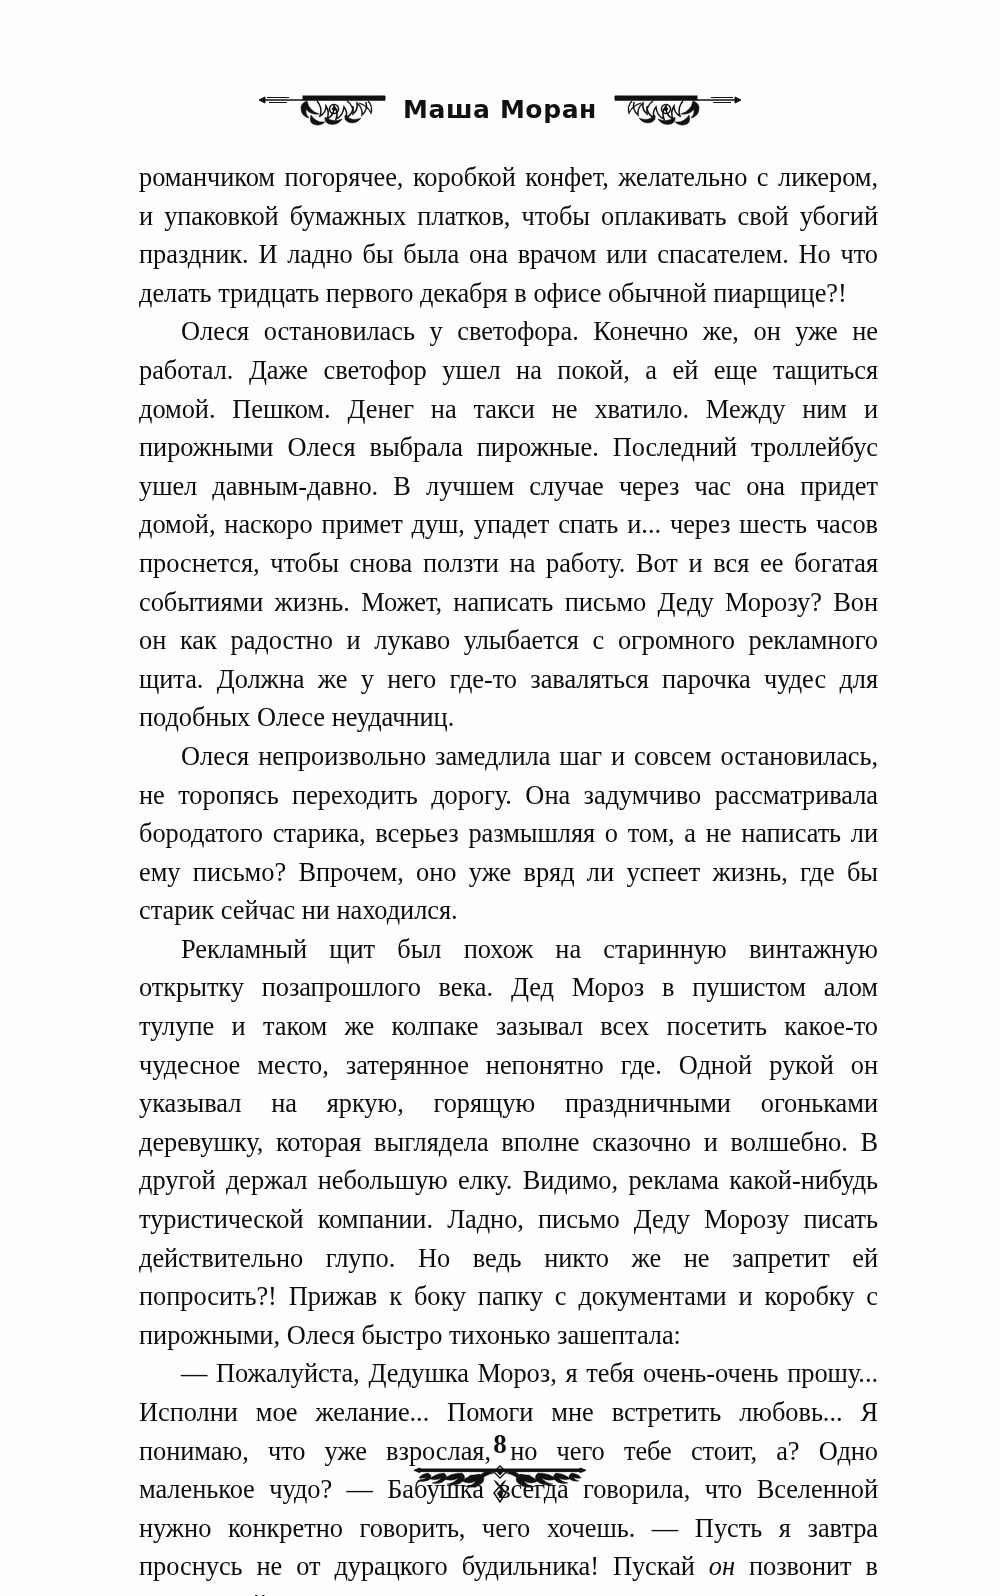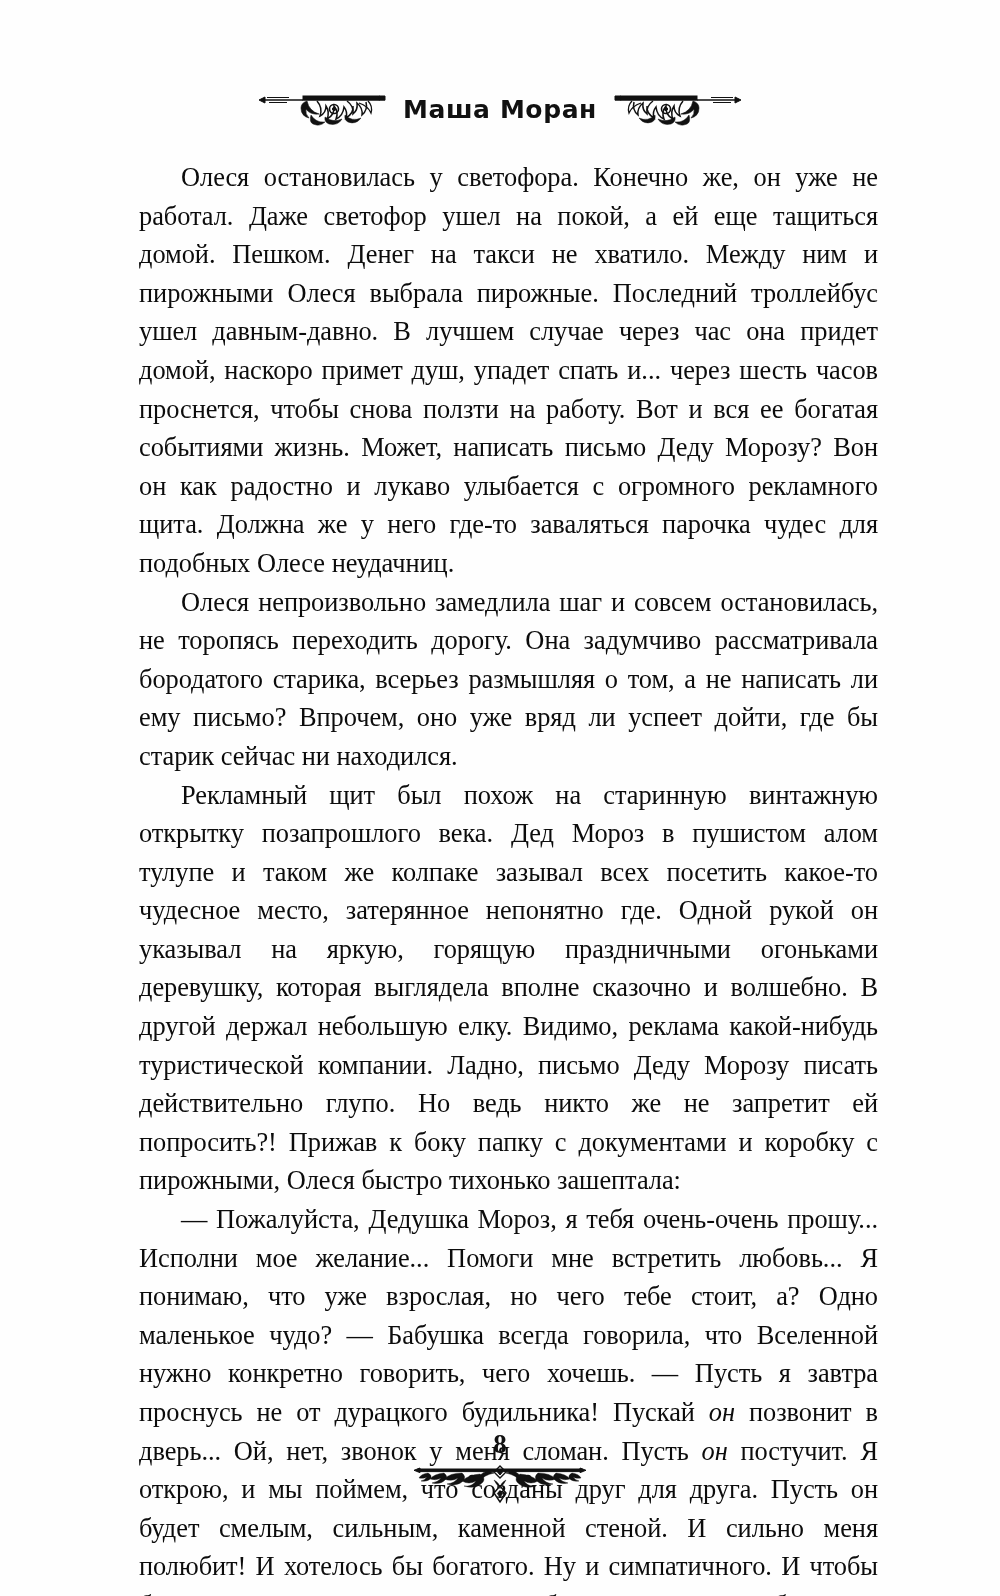--- a/index.html
+++ b/index.html
@@ -141,22 +141,23 @@
           <path d="M52 28 q5 8 14 7 q-5 5 -12 2 q-4 -2 -2 -9z" stroke-width="0.5"></path>
           <path d="M66 30 q8 6 17 2 q-4 7 -13 5 q-5 -2 -4 -7z" stroke-width="0.5"></path>
           <path d="M86 28 q7 7 16 3 q-5 7 -13 4 q-4 -2 -3 -7z" stroke-width="0.5"></path>
           <path d="M100 16 q9 3 12 10 q2 -7 -3 -12" fill="none" stroke-width="1.3"></path>
         </g>
       </svg>
     </span>
   </div>
 
   <div class="textblock">
+    <p class="para">романчиком погорячее, коробкой конфет, желательно с ликером, и упаковкой бумажных платков, чтобы оплакивать свой убогий праздник. И ладно бы была она врачом или спасателем. Но что делать тридцать первого декабря в офисе обычной пиарщице?!</p>
     <p class="para indent">Олеся остановилась у светофора. Конечно же, он уже не работал. Даже светофор ушел на покой, а ей еще тащиться домой. Пешком. Денег на такси не хватило. Между ним и пирожными Олеся выбрала пирожные. Последний троллейбус ушел давным-давно. В лучшем случае через час она придет домой, наскоро примет душ, упадет спать и... через шесть часов проснется, чтобы снова ползти на работу. Вот и вся ее богатая событиями жизнь. Может, написать письмо Деду Морозу? Вон он как радостно и лукаво улыбается с огромного рекламного щита. Должна же у него где-то заваляться парочка чудес для подобных Олесе неудачниц.</p>
-    <p class="para indent">Олеся непроизвольно замедлила шаг и совсем остановилась, не торопясь переходить дорогу. Она задумчиво рассматривала бородатого старика, всерьез размышляя о том, а не написать ли ему письмо? Впрочем, оно уже вряд ли успеет дойти, где бы старик сейчас ни находился.</p>
+    <p class="para indent">Олеся непроизвольно замедлила шаг и совсем остановилась, не торопясь переходить дорогу. Она задумчиво рассматривала бородатого старика, всерьез размышляя о том, а не написать ли ему письмо? Впрочем, оно уже вряд ли успеет жизнь, где бы старик сейчас ни находился.</p>
     <p class="para indent">Рекламный щит был похож на старинную винтажную открытку позапрошлого века. Дед Мороз в пушистом алом тулупе и таком же колпаке зазывал всех посетить какое-то чудесное место, затерянное непонятно где. Одной рукой он указывал на яркую, горящую праздничными огоньками деревушку, которая выглядела вполне сказочно и волшебно. В другой держал небольшую елку. Видимо, реклама какой-нибудь туристической компании. Ладно, письмо Деду Морозу писать действительно глупо. Но ведь никто же не запретит ей попросить?! Прижав к боку папку с документами и коробку с пирожными, Олеся быстро тихонько зашептала:</p>
     <p class="para indent"><span>— Пожалуйста, Дедушка Мороз, я тебя очень-очень прошу... Исполни мое желание... Помоги мне встретить любовь... Я понимаю, что уже взрослая, но чего тебе стоит, а? Одно маленькое чудо? — Бабушка всегда говорила, что Вселенной нужно конкретно говорить, чего хочешь. — Пусть я завтра проснусь не от дурацкого будильника! Пускай </span><em>он</em><span> позвонит в дверь... Ой, нет, звонок у меня сломан. Пусть </span><em>он</em><span> постучит. Я открою, и мы поймем, что созданы друг для друга. Пусть он будет смелым, сильным, каменной стеной. И сильно меня полюбит! И хотелось бы богатого. Ну и симпатичного. И чтобы был мне верен. И ценил меня. А я буду делать все, чтобы он ни разу не пожалел, что ошибся</span></p>
   </div>
 
   <div class="folio-wrap">
     <div class="folio">8</div>
     <div class="foot-orn">
       <svg viewBox="0 0 180 44" xmlns="http://www.w3.org/2000/svg">
         <g fill="#111" stroke="#111">
           <rect x="8" y="7" width="164" height="2.6"></rect>

